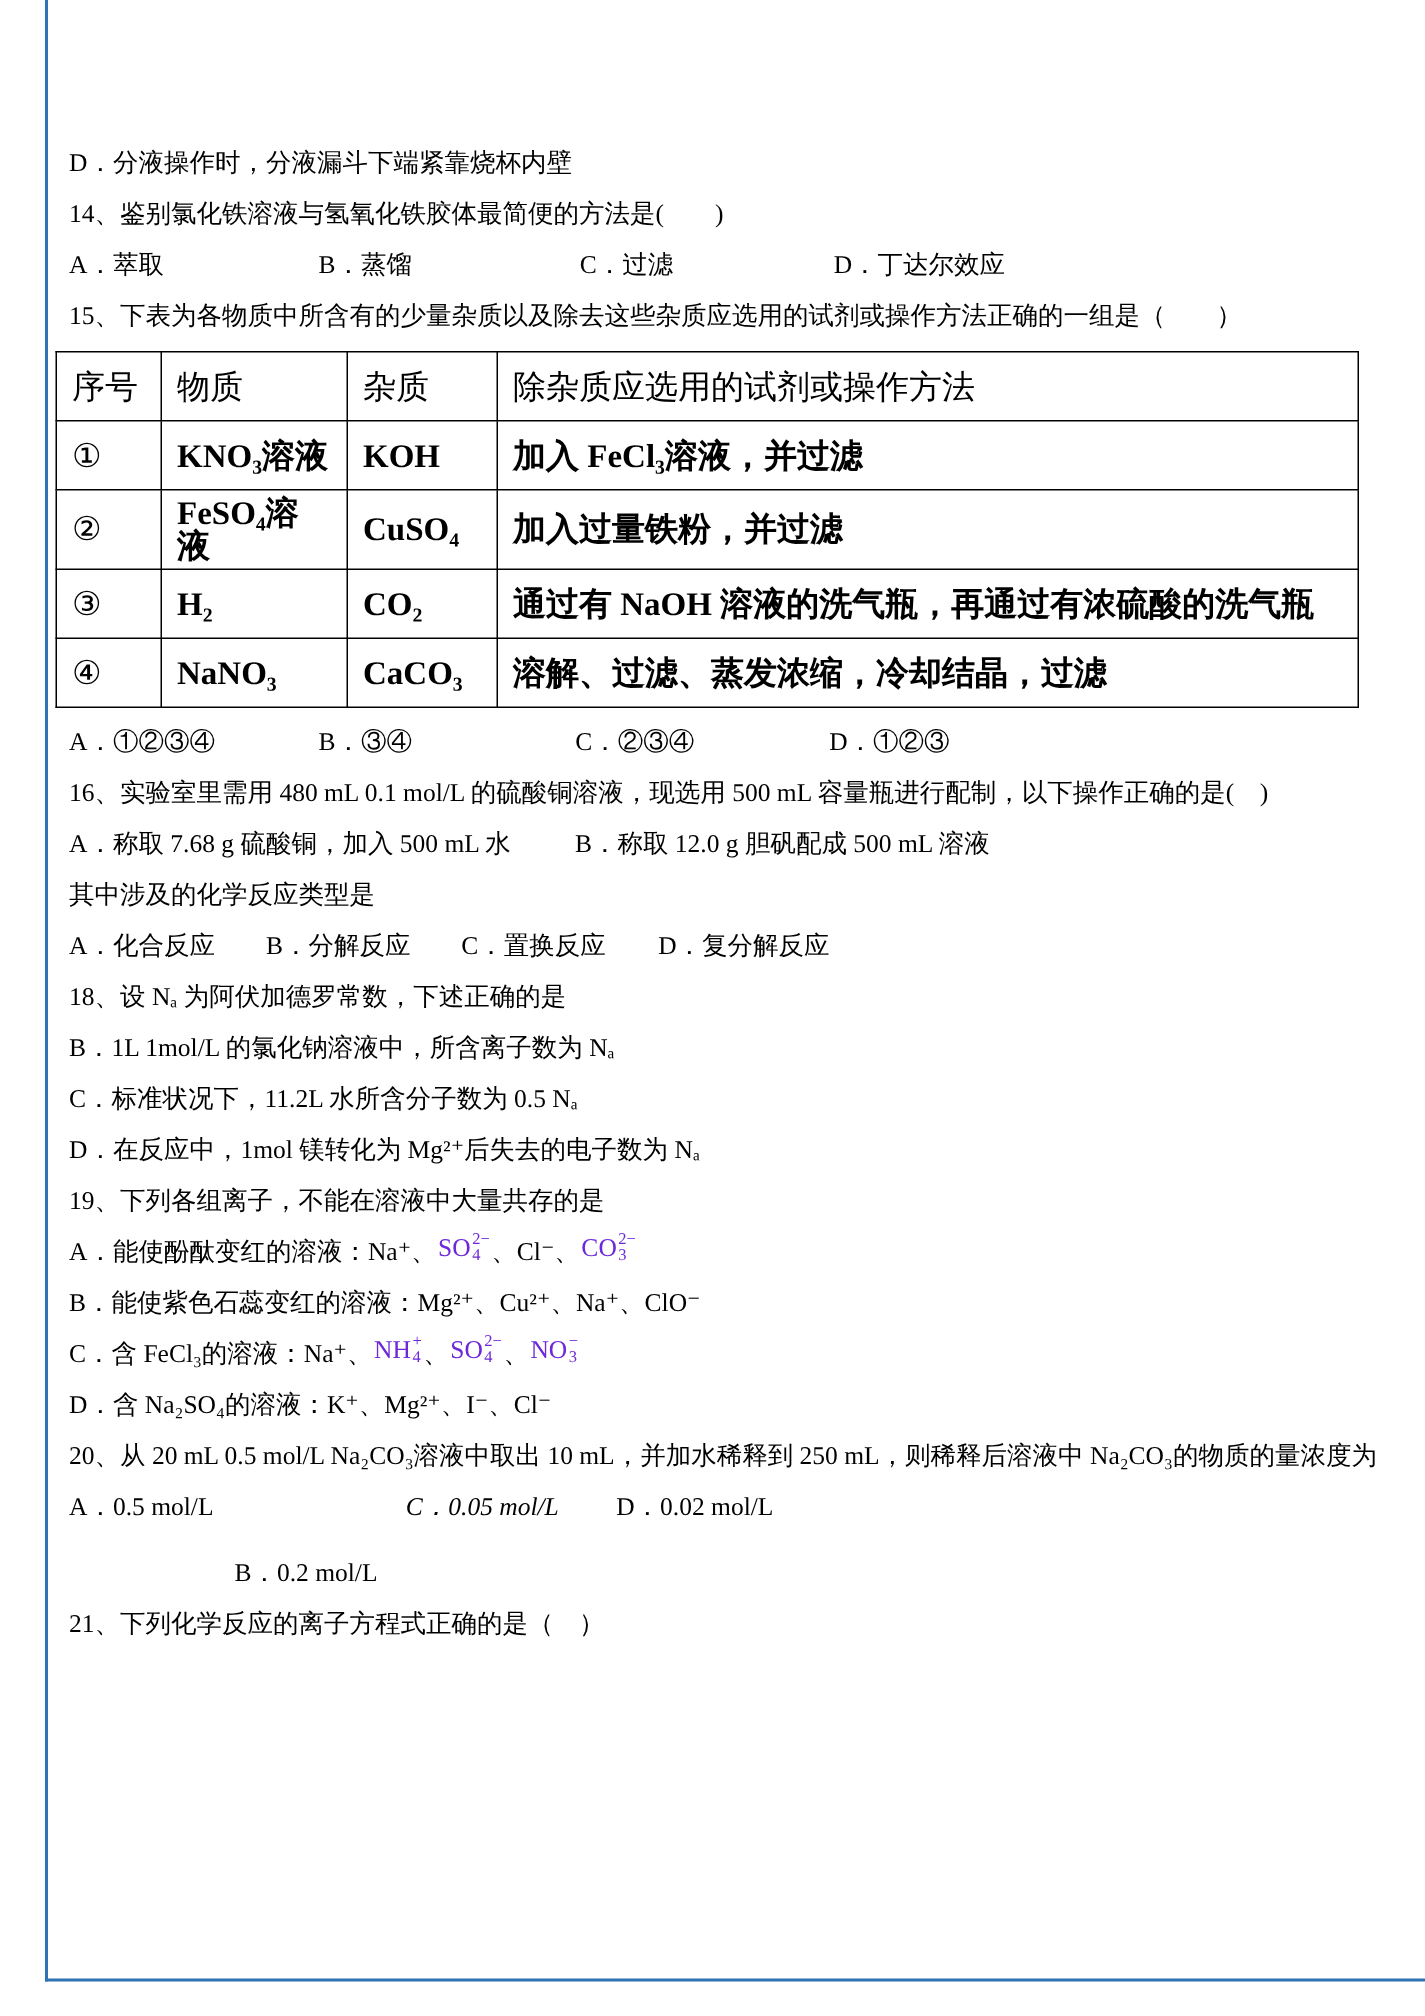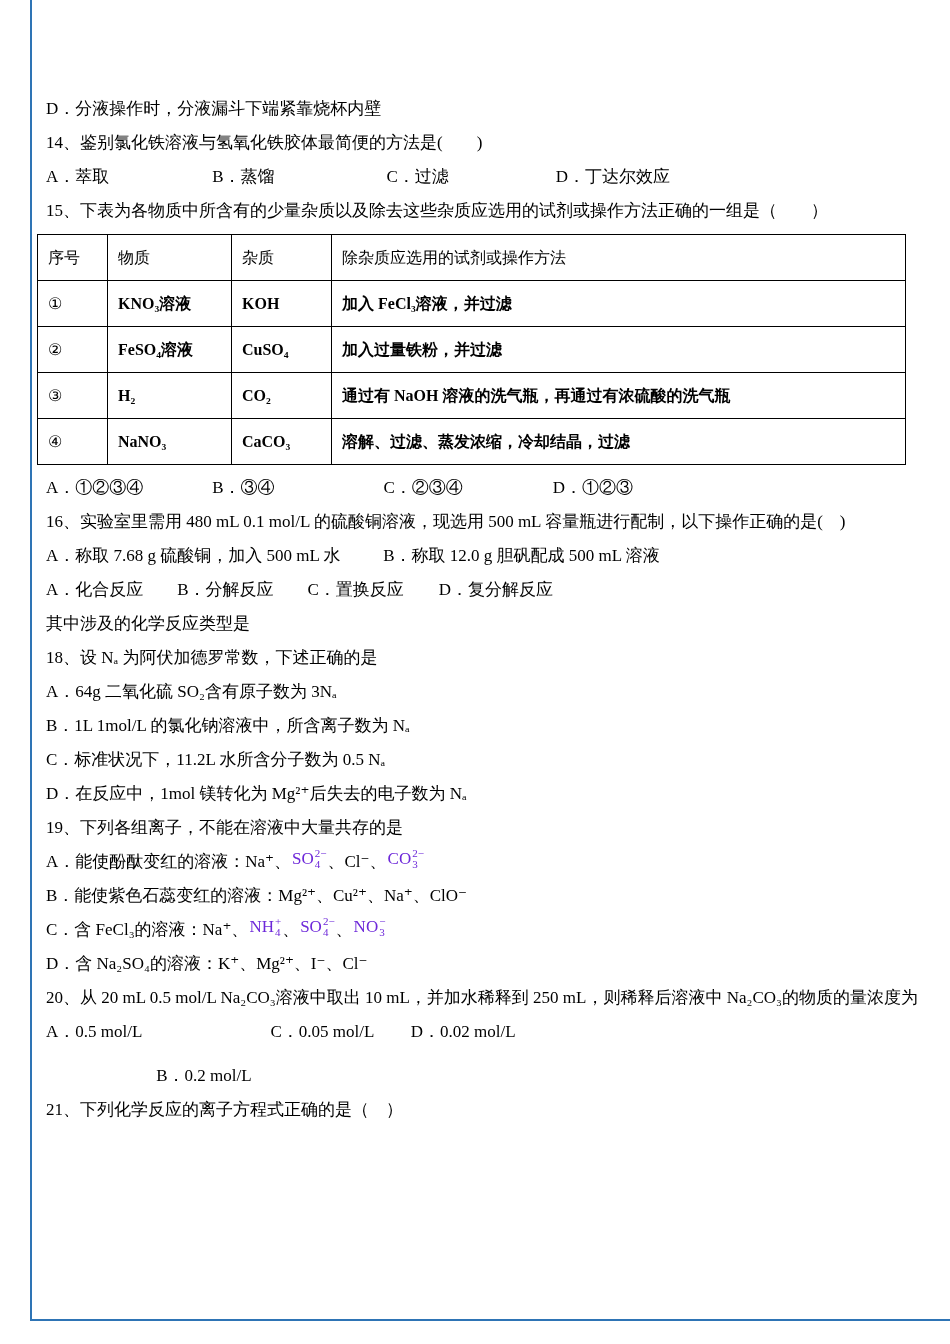--- a/index.html
+++ b/index.html
@@ -16,25 +16,25 @@
     position: absolute; left: 0; top: 0; width: 950px;
     padding: 92px 16px 0 46px;
     font-size: 17px; line-height: 34px;
   }
   p.line { margin: 0; }
   .optrow span { display: inline-block; vertical-align: top; }
   .r14 .o1 { width: 162px; } .r14 .o2 { width: 170px; } .r14 .o3 { width: 165px; }
   .r15o .o1 { width: 162px; } .r15o .o2 { width: 167px; } .r15o .o3 { width: 165px; }
   .r16 .o1 { width: 333px; }
   .r17 .o1 { width: 127px; } .r17 .o2 { width: 126px; } .r17 .o3 { width: 127px; }
-  .r20 .o1 { width: 106px; } .r20 .o2 { width: 110px; margin-top: 44px; } .r20 .o3 { width: 136px; }
+  .r20 .o1 { width: 106px; } .r20 .o2 { width: 110px; margin-top: 44px; } .r20 .o3 { width: 136px; font-style: italic; }
   table.impurity-table {
     border-collapse: collapse; table-layout: fixed;
     width: 868px; margin: 6px 0 6px -9px;
-    font-size: 16px; line-height: 22px;
+    font-size: 22px; line-height: 22px;
   }
   table.impurity-table col.c1 { width: 70px; }
   table.impurity-table col.c2 { width: 124px; }
   table.impurity-table col.c3 { width: 100px; }
   table.impurity-table col.c4 { width: 574px; }
   table.impurity-table td {
     border: 1px solid #000; height: 46px; padding: 4px 10px;
     text-align: left; vertical-align: middle; font-weight: normal;
   }
   table.impurity-table td.b { font-weight: bold; }
@@ -114,30 +114,29 @@
       <span class="o3">C．②③④</span>
       <span class="o4">D．①②③</span>
     </p>
 
     <p class="line">16、实验室里需用 480 mL 0.1 mol/L 的硫酸铜溶液，现选用 500 mL 容量瓶进行配制，以下操作正确的是(　)</p>
     <p class="line optrow r16">
       <span class="o1">A．称取 7.68 g 硫酸铜，加入 500 mL 水</span>
       <span class="o2">B．称取 12.0 g 胆矾配成 500 mL 溶液</span>
     </p>
 
+    <p class="line">其中涉及的化学反应类型是</p>
     <p class="line optrow r17">
       <span class="o1">A．化合反应</span>
       <span class="o2">B．分解反应</span>
       <span class="o3">C．置换反应</span>
       <span class="o4">D．复分解反应</span>
     </p>
-    <p class="line">其中涉及的化学反应类型是</p>
 
     <p class="line">18、设 Nₐ 为阿伏加德罗常数，下述正确的是</p>
-    <p class="line">A．64g 二氧化硫 SO₂含有原子数为 3Nₐ</p>
     <p class="line">B．1L 1mol/L 的氯化钠溶液中，所含离子数为 Nₐ</p>
     <p class="line">C．标准状况下，11.2L 水所含分子数为 0.5 Nₐ</p>
     <p class="line">D．在反应中，1mol 镁转化为 Mg²⁺后失去的电子数为 Nₐ</p>
 
     <p class="line">19、下列各组离子，不能在溶液中大量共存的是</p>
 
     <p class="line q19opt">
       <span>A．能使酚酞变红的溶液：Na⁺、</span><span class="chem">
           <span>SO</span>
           <span class="stack">

